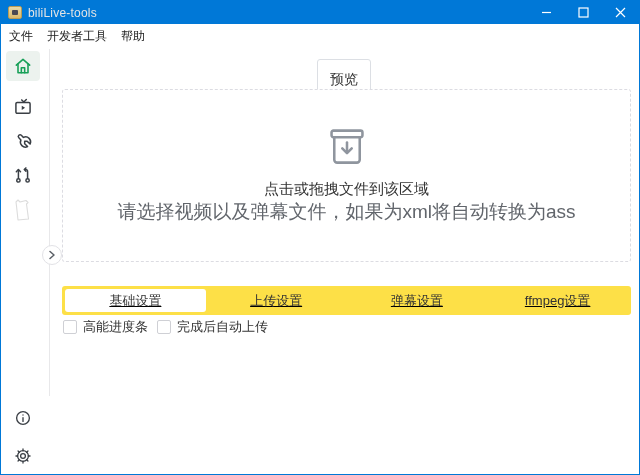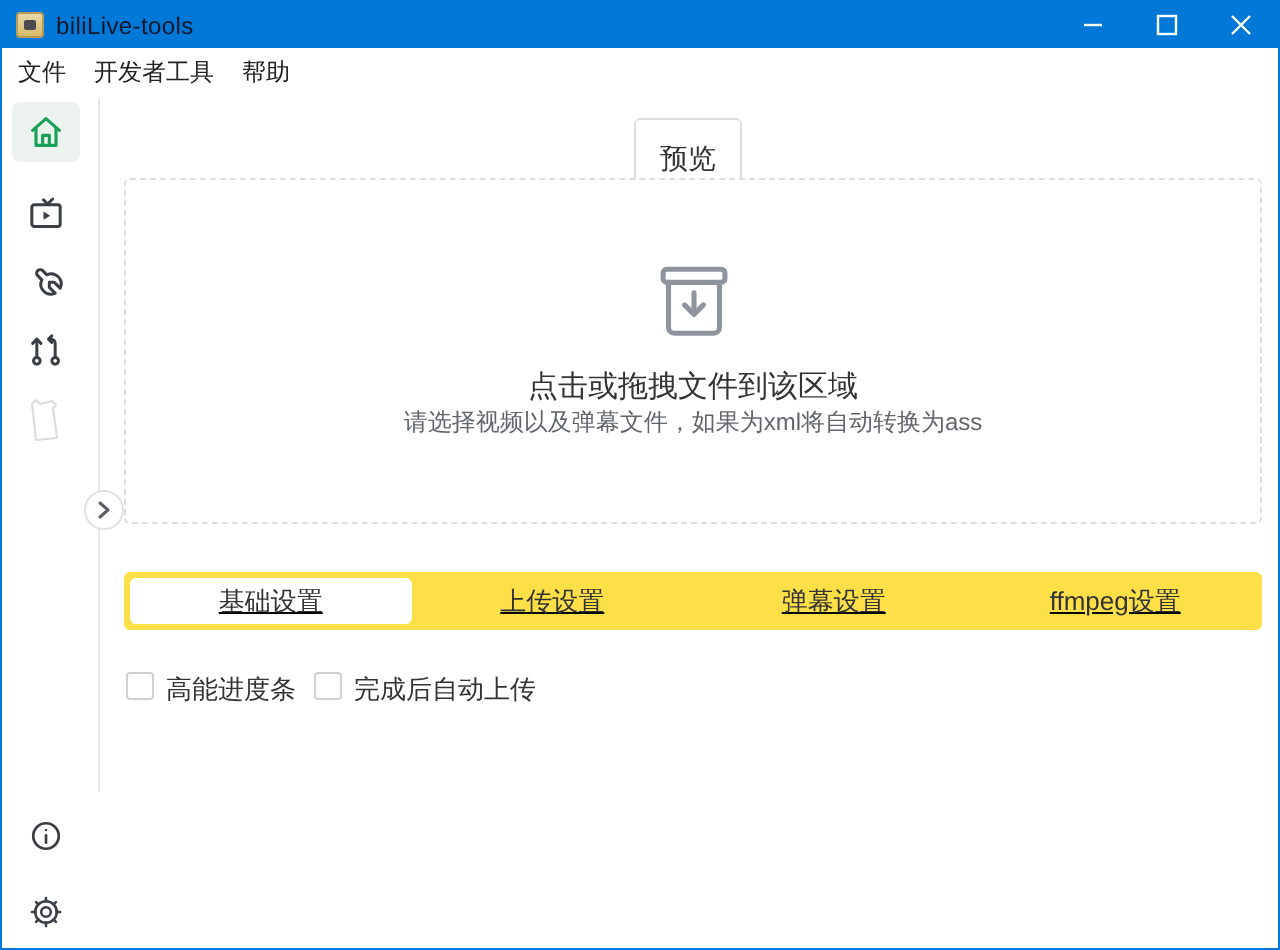--- a/index.html
+++ b/index.html
@@ -11,21 +11,21 @@
   }
   .window {
     width:640px; height:475px;
     border:1px solid #0078d7;
     background:#fff;
     display:flex; flex-direction:column;
     position:relative;
   }
   
   .titlebar {
-    height:23px; background:#0078d7; color:#0f172a;
+    height:23px; background:#0078d7; color:#e5e5e5;
     display:flex; align-items:center; flex:0 0 23px;
   }
   .app-icon {
     width:14px; height:13px; margin-left:7px; margin-right:6px;
     background:linear-gradient(180deg,#e8d9a8 0%,#d9b96a 100%);
     border:1px solid #b89b55; border-radius:2px;
     position:relative;
   }
   .app-icon::after{
     content:""; position:absolute; left:3px; top:3px; width:6px; height:5px;
@@ -93,35 +93,35 @@
     background:#18a058; border:1px solid #18a058; color:#fff;
     padding:0 13px;
   }
   .dropzone {
     position:absolute; left:13px; top:40px; width:569px; height:173px;
     border:1px dashed #dcdce2; border-radius:3px; background:#fff;
     display:flex; flex-direction:column; align-items:center; justify-content:center;
   }
   .dropzone .dz-icon { color:#8f959e; }
   .dz-title { font-size:15px; color:#333; margin-top:13px; }
-  .dz-sub   { font-size:12px; color:#62666c; }
+  .dz-sub   { font-size:19px; color:#62666c; }
   .tabbar {
     position:absolute; left:13px; top:237px; width:569px; height:29px;
     background:#fde047; border-radius:3px; padding:3px; display:flex;text-decoration:underline;
   }
   .tab {
     flex:1; display:flex; align-items:center; justify-content:center;
     font-size:13px; color:#333; border-radius:3px;
   }
   .tab.active { background:#fff; }
   .options {
     position:absolute; left:14px; top:269px;
     display:flex; align-items:center;
   }
-  .option { display:flex; align-items:flex-start; margin-right:9px;margin-top:18px; }
+  .option { display:flex; align-items:center; margin-right:9px; }
   .checkbox {
     width:14px; height:14px; border:1px solid #cfd0d5; border-radius:2px;
     background:#fff; margin-right:6px; flex:0 0 14px;
   }
   .option-label { font-size:13px; color:#333; }
 </style>
 </head>
 <body>
 
 <div class="window">

